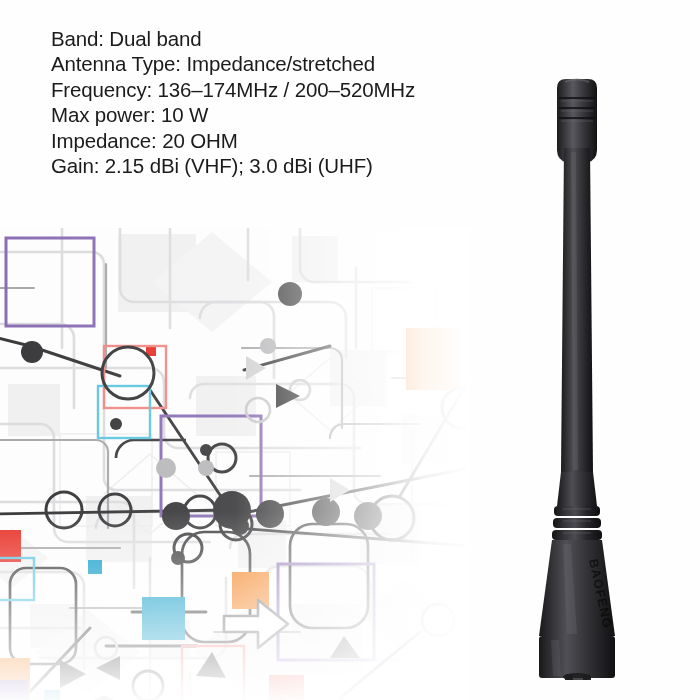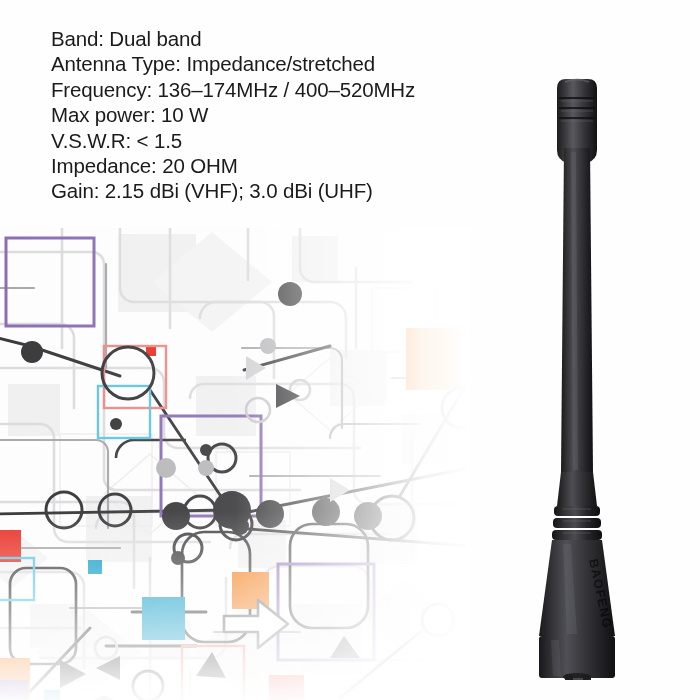--- a/index.html
+++ b/index.html
@@ -62,23 +62,22 @@
   #antenna svg { display: block; }
 </style>
 </head>
 <body>
 
 <div id="page">
 
   <div id="spec-list">
     <div class="spec-line">Band: Dual band</div>
     <div class="spec-line">Antenna Type: Impedance/stretched</div>
-    <div class="spec-line">Frequency: 136–174MHz / 400–520MHz</div>
+    <div class="spec-line">Frequency: 136–174MHz / 200–520MHz</div>
     <div class="spec-line">Max power: 10 W</div>
-    <div class="spec-line">V.S.W.R: &lt; 1.5</div>
     <div class="spec-line">Impedance: 20 OHM</div>
     <div class="spec-line">Gain: 2.15 dBi (VHF); 3.0 dBi (UHF)</div>
   </div>
 
   <div id="tech-graphic">
     <svg width="470" height="472" viewBox="0 0 470 472" xmlns="http://www.w3.org/2000/svg">
       <defs>
         <linearGradient id="fadeRight" x1="0" y1="0" x2="1" y2="0">
           <stop offset="0" stop-color="#ffffff" stop-opacity="0"></stop>
           <stop offset="0.50" stop-color="#ffffff" stop-opacity="0.10"></stop>

